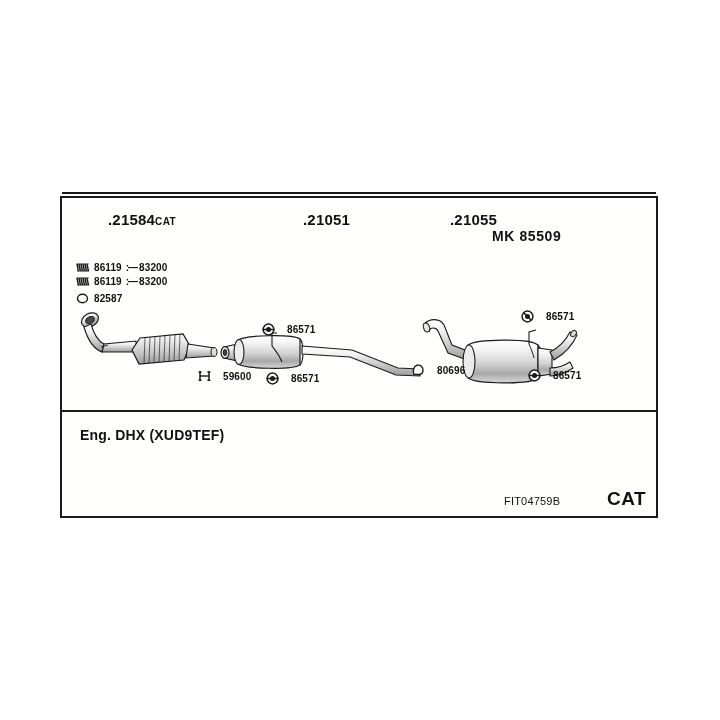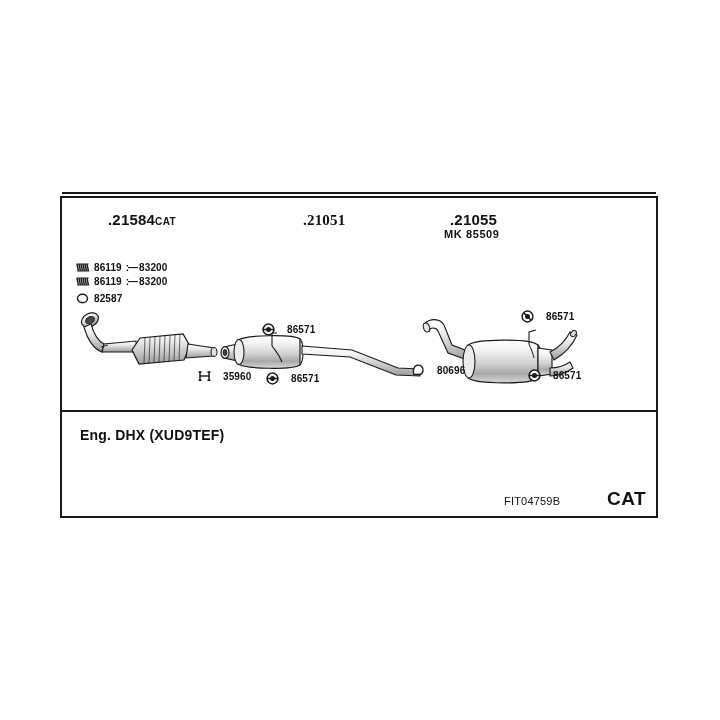--- a/index.html
+++ b/index.html
@@ -42,25 +42,26 @@
     position:absolute;
     color:#111;
     font-weight:bold;
     white-space:nowrap;
     letter-spacing:.2px;
   }
   .hdr .num{font-size:15px;text-align:right;}
   .hdr .sfx{font-size:10px;font-weight:bold;letter-spacing:.4px;}
   .hdr-sub{
     position:absolute;
-    font-size:11px;font-weight:bold;color:#111;white-space:nowrap;
+    font-size:14px;font-weight:bold;color:#111;white-space:nowrap;
     letter-spacing:.6px;
+    margin-left:48px;
   }
   #hdr-cat{left:108px;top:211px;}
-  #hdr-mid{left:303px;top:211px;font-family:Liberation Serif, serif;}
+  #hdr-mid{left:303px;top:211px;}
   #hdr-rear{left:450px;top:211px;}
   #hdr-rear-sub{left:444px;top:228px;}
 
   
   .legend{position:absolute;left:76px;top:261px;}
   .legend-row{
     display:flex;align-items:center;
     height:13px;margin-bottom:1px;
     white-space:nowrap;
   }
@@ -265,21 +266,21 @@
 
   <div class="callout" style="left:198px;top:370px;">
     <span>
       <svg width="13" height="12" viewBox="0 0 13 12">
         <path d="M2 1.5 L2 10.5 M11 1.5 L11 10.5" stroke="#1a1a1a" stroke-width="1.5"></path>
         <path d="M0.6 2 L3.6 2 M9.4 2 L12.4 2" stroke="#1a1a1a" stroke-width="1.4"></path>
         <path d="M2 6 L11 6" stroke="#1a1a1a" stroke-width="1.4"></path>
         <path d="M0.6 10.2 L3.6 10.2 M9.4 10.2 L12.4 10.2" stroke="#1a1a1a" stroke-width="1.4"></path>
       </svg>
     </span>
-    <span class="code">35960</span>
+    <span class="code">59600</span>
   </div>
 
   <div class="callout" style="left:266px;top:372px;">
     <span>
       <svg width="13" height="13" viewBox="0 0 13 13">
         <circle cx="6.5" cy="6.5" r="5.4" fill="#ffffff" stroke="#1a1a1a" stroke-width="1.5"></circle>
         <circle cx="6.5" cy="6.5" r="2.5" fill="#1a1a1a"></circle>
         <path d="M0.6 6.5 L12.4 6.5" stroke="#1a1a1a" stroke-width="1.5"></path>
       </svg>
     </span>

